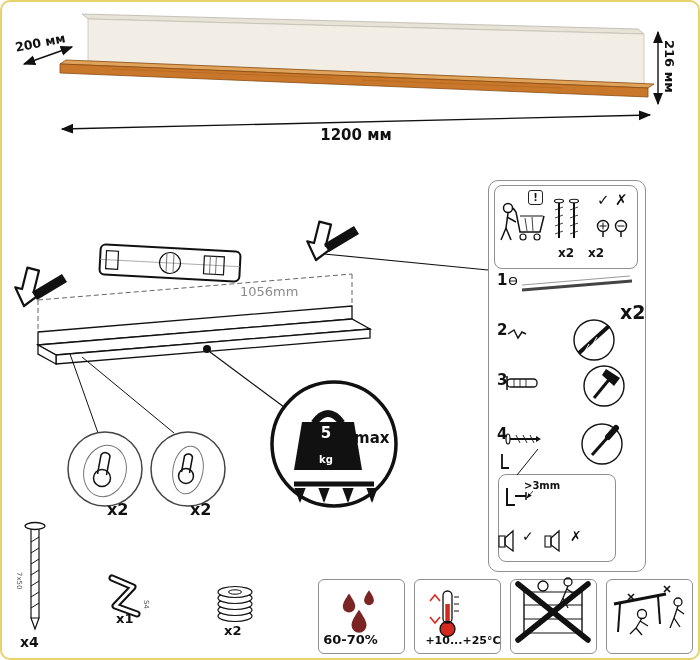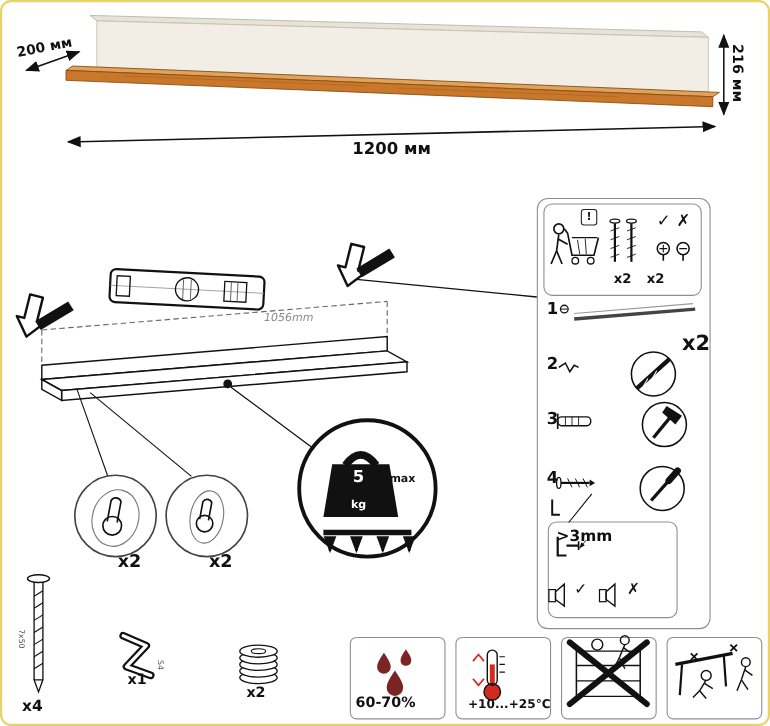--- a/index.html
+++ b/index.html
@@ -284,25 +284,25 @@
       <line x1="668" y1="584" x2="662" y2="590" stroke-width="1.6"></line>
     </g>
   </svg>
 
   <div class="labels">
 
     <span class="txt b" style="left:13px;top:35px;font-size:12.5px;transform:rotate(-11deg)">200 мм</span>
     <span class="txt b ctr" style="left:304px;top:126px;width:100px;font-size:15px">1200 мм</span>
     <span class="txt b vert" style="left:661px;top:38px;font-size:13px">216 мм</span>
 
-    <span class="txt gray" style="left:238px;top:283px;font-size:10px;font-style:italic">1056mm</span>
+    <span class="txt gray" style="left:238px;top:283px;font-size:13px;">1056mm</span>
 
     <span class="txt b white ctr" style="left:314px;top:424px;width:20px;font-size:15px">5</span>
     <span class="txt b white ctr" style="left:310px;top:453px;width:28px;font-size:10px">kg</span>
-    <span class="txt b" style="left:352px;top:429px;font-size:10px">max</span>
+    <span class="txt b" style="left:352px;top:429px;font-size:15px">max</span>
 
     <span class="txt b" style="left:105px;top:500px;font-size:16px">x2</span>
     <span class="txt b" style="left:188px;top:500px;font-size:16px">x2</span>
 
     <span class="txt tiny vert" style="left:13px;top:570px">7x50</span>
     <span class="txt b" style="left:18px;top:633px;font-size:14px">x4</span>
     <span class="txt tiny vert" style="left:140px;top:598px">S4</span>
     <span class="txt b" style="left:114px;top:610px;font-size:13px">x1</span>
     <span class="txt b" style="left:222px;top:622px;font-size:13px">x2</span>
 
@@ -313,20 +313,20 @@
     <span class="txt b" style="left:613px;top:191px;font-size:15px">✗</span>
     <span class="txt b" style="left:556px;top:245px;font-size:12px">x2</span>
     <span class="txt b" style="left:586px;top:245px;font-size:12px">x2</span>
 
     <span class="txt b" style="left:495px;top:271px;font-size:15px">1</span>
     <span class="txt b" style="left:495px;top:321px;font-size:15px">2</span>
     <span class="txt b" style="left:495px;top:371px;font-size:15px">3</span>
     <span class="txt b" style="left:495px;top:425px;font-size:15px">4</span>
     <span class="txt b" style="left:618px;top:301px;font-size:19px">x2</span>
 
-    <span class="txt" style="left:504px;top:479px;font-size:14px;font-weight:600">&gt;3mm</span>
+    <span class="txt" style="left:522px;top:479px;font-size:10px;font-weight:600">&gt;3mm</span>
     <span class="txt b" style="left:520px;top:527px;font-size:14px">✓</span>
     <span class="txt b" style="left:568px;top:527px;font-size:14px">✗</span>
 
     <span class="txt b ctr" style="left:316px;top:631px;width:65px;font-size:13px">60-70%</span>
     <span class="txt b ctr" style="left:412px;top:633px;width:98px;font-size:11px">+10...+25°C</span>
   </div>
 </div>
 
 </body></html>

